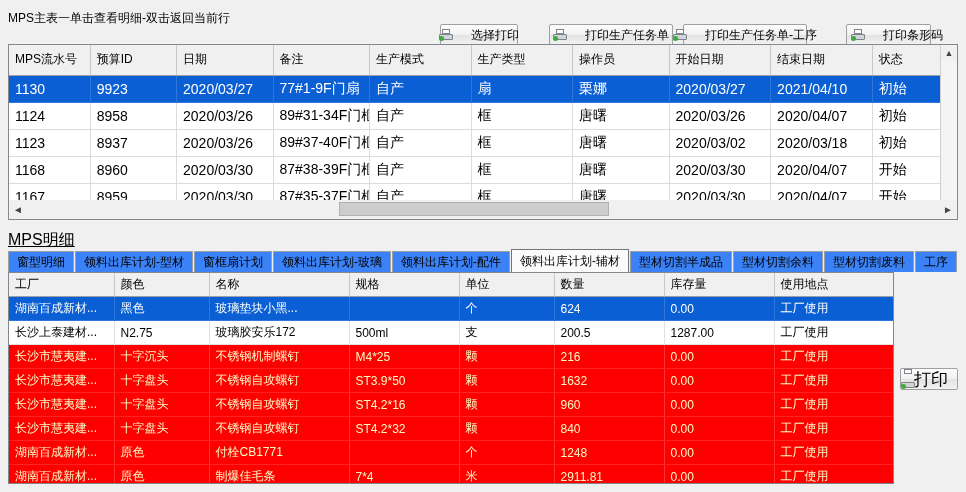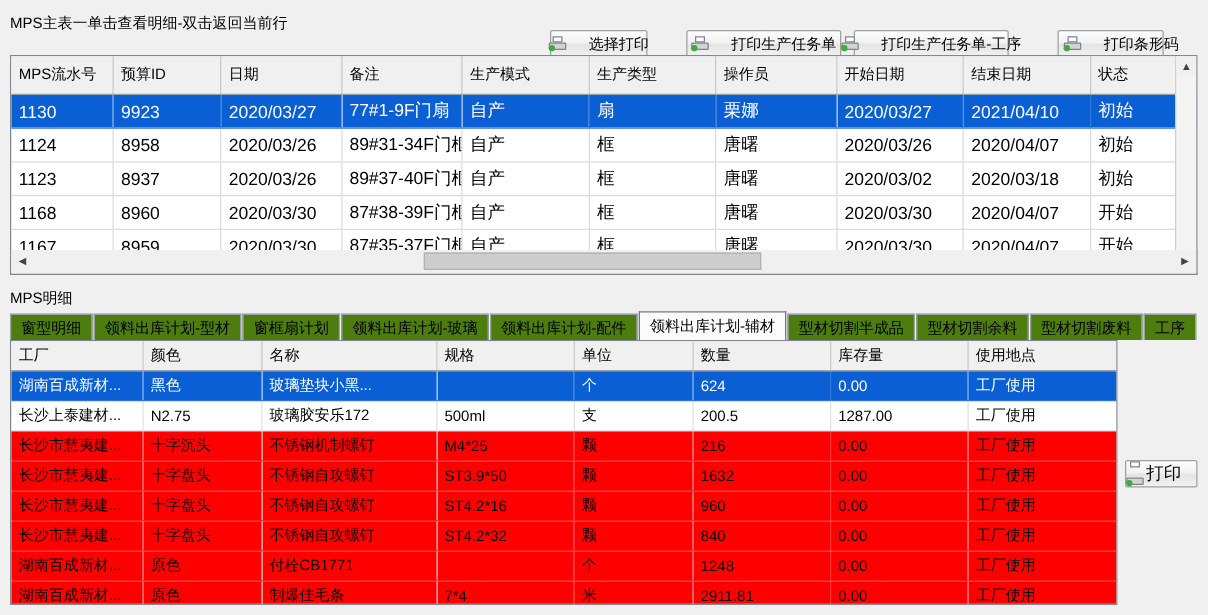--- a/index.html
+++ b/index.html
@@ -176,35 +176,36 @@
     font-size: 9px; color: #444;
     background: #f0f0f0;
   }
   .vscroll .varrow.up { top: 0; }
   .vscroll .varrow.down { bottom: 0; }
 
   
   .detail-title {
     position: absolute;
     left: 8px; top: 230px;
-    font-size: 12px;
+    font-size: 16px;
+    text-decoration: underline;
   }
 
   .tabs {
     position: absolute;
     left: 8px; top: 250px;
     width: 950px; height: 22px;
     display: flex;
     align-items: flex-end;
     gap: 1px;
   }
   .tab {
     height: 21px;
     padding: 0 8px;
-    background: #4d7c0f;
+    background: #3b82f6;
     border: 1px solid #9aa0a6;
     border-bottom: none;
     font-size: 12px;
     display: flex;
     align-items: center;
     box-sizing: border-box;
     cursor: default;
     color: #000;
   }
   .tab.active {
@@ -254,21 +255,21 @@
     text-overflow: ellipsis;
   }
   table.dgrid tr.row-sel td {
     background: #0a5fd4;
     color: #fff;
     border-right-color: #2f77da;
     border-bottom-color: #2f77da;
   }
   table.dgrid tr.row-red td {
     background: #ff0000;
-    color: #000000;
+    color: #fef9c3;
     border-right-color: #ff3333;
     border-bottom-color: #ff2222;
   }
 
   .print-side {
     position: absolute;
     left: 900px; top: 368px;
     height: 22px;
     width: 58px;
   }
@@ -277,21 +278,21 @@
     left: 0; top: 0;
     height: 22px;
     width: 58px;
     background: linear-gradient(to bottom, #fdfdfd 0%, #f1f1f1 48%, #e4e4e4 52%, #f2f2f2 100%);
     border: 1px solid #a0a0a0;
     border-radius: 2px;
     display: flex;
     align-items: center;
     justify-content: center;
     gap: 4px;
-    font-size: 14px;
+    font-size: 17px;
     box-sizing: border-box;
   }
 </style>
 </head>
 <body>
 
 <div class="app">
 
   <div class="header-bar">
     <div class="header-title">MPS主表一单击查看明细-双击返回当前行</div>

